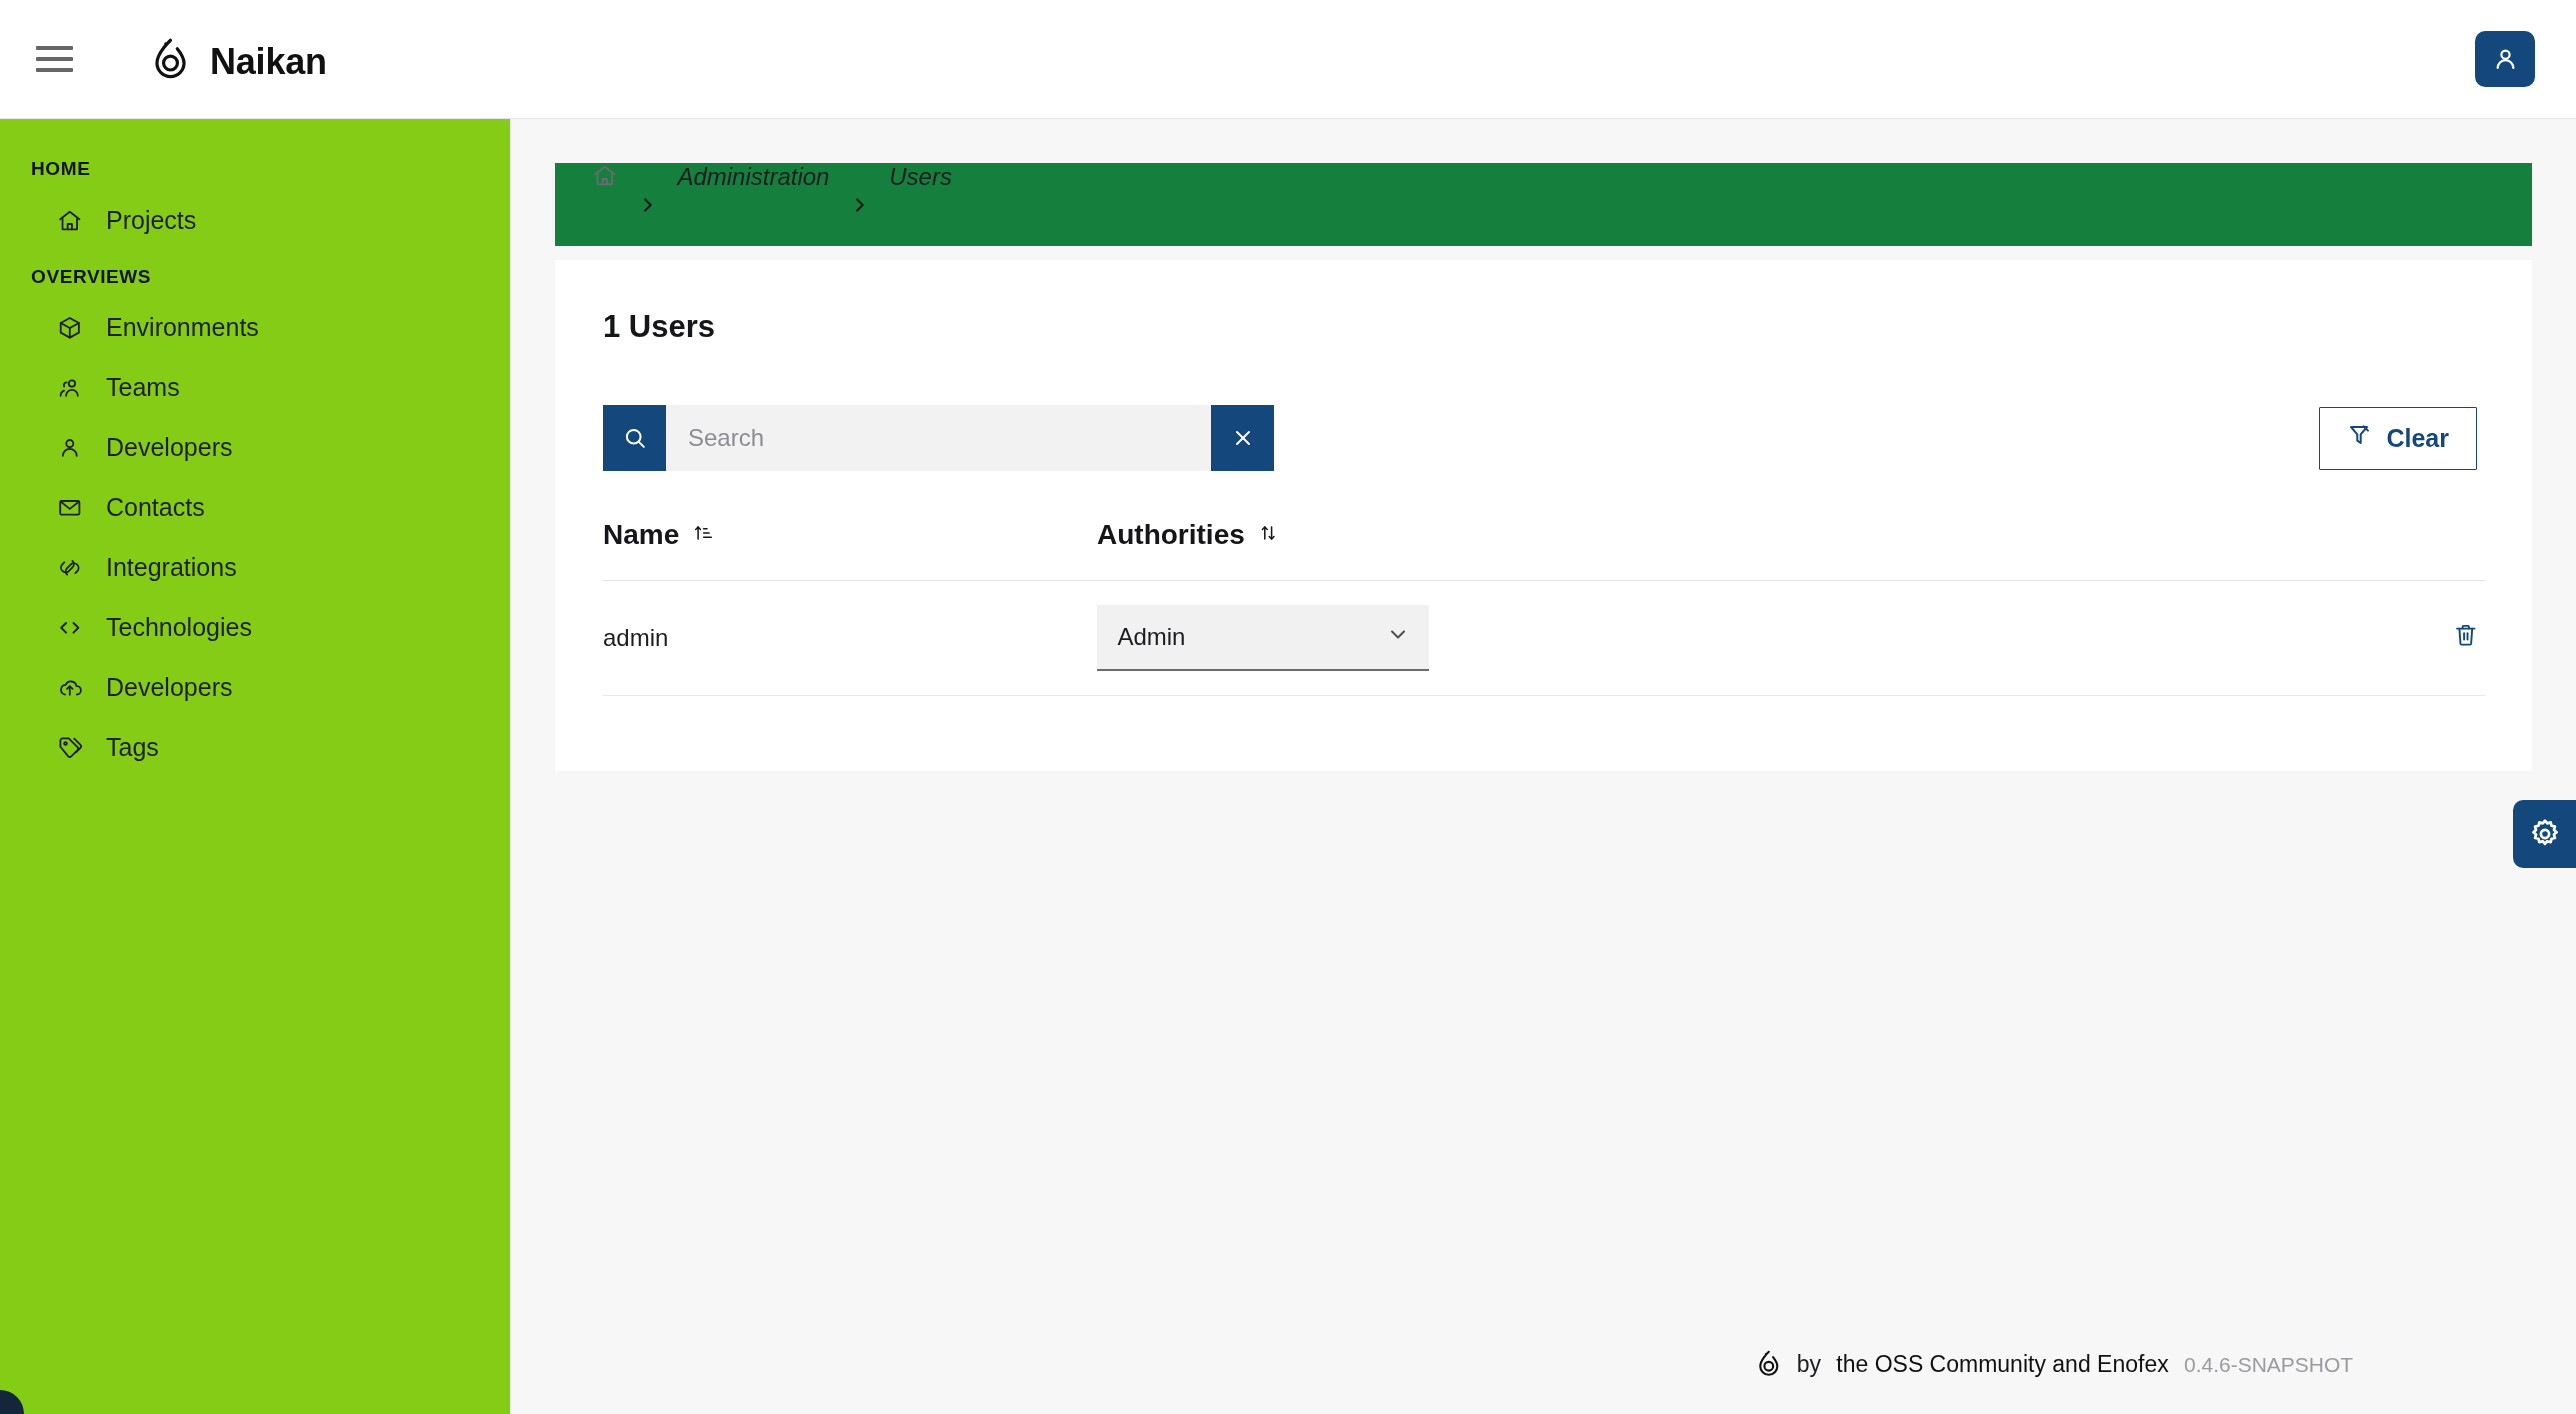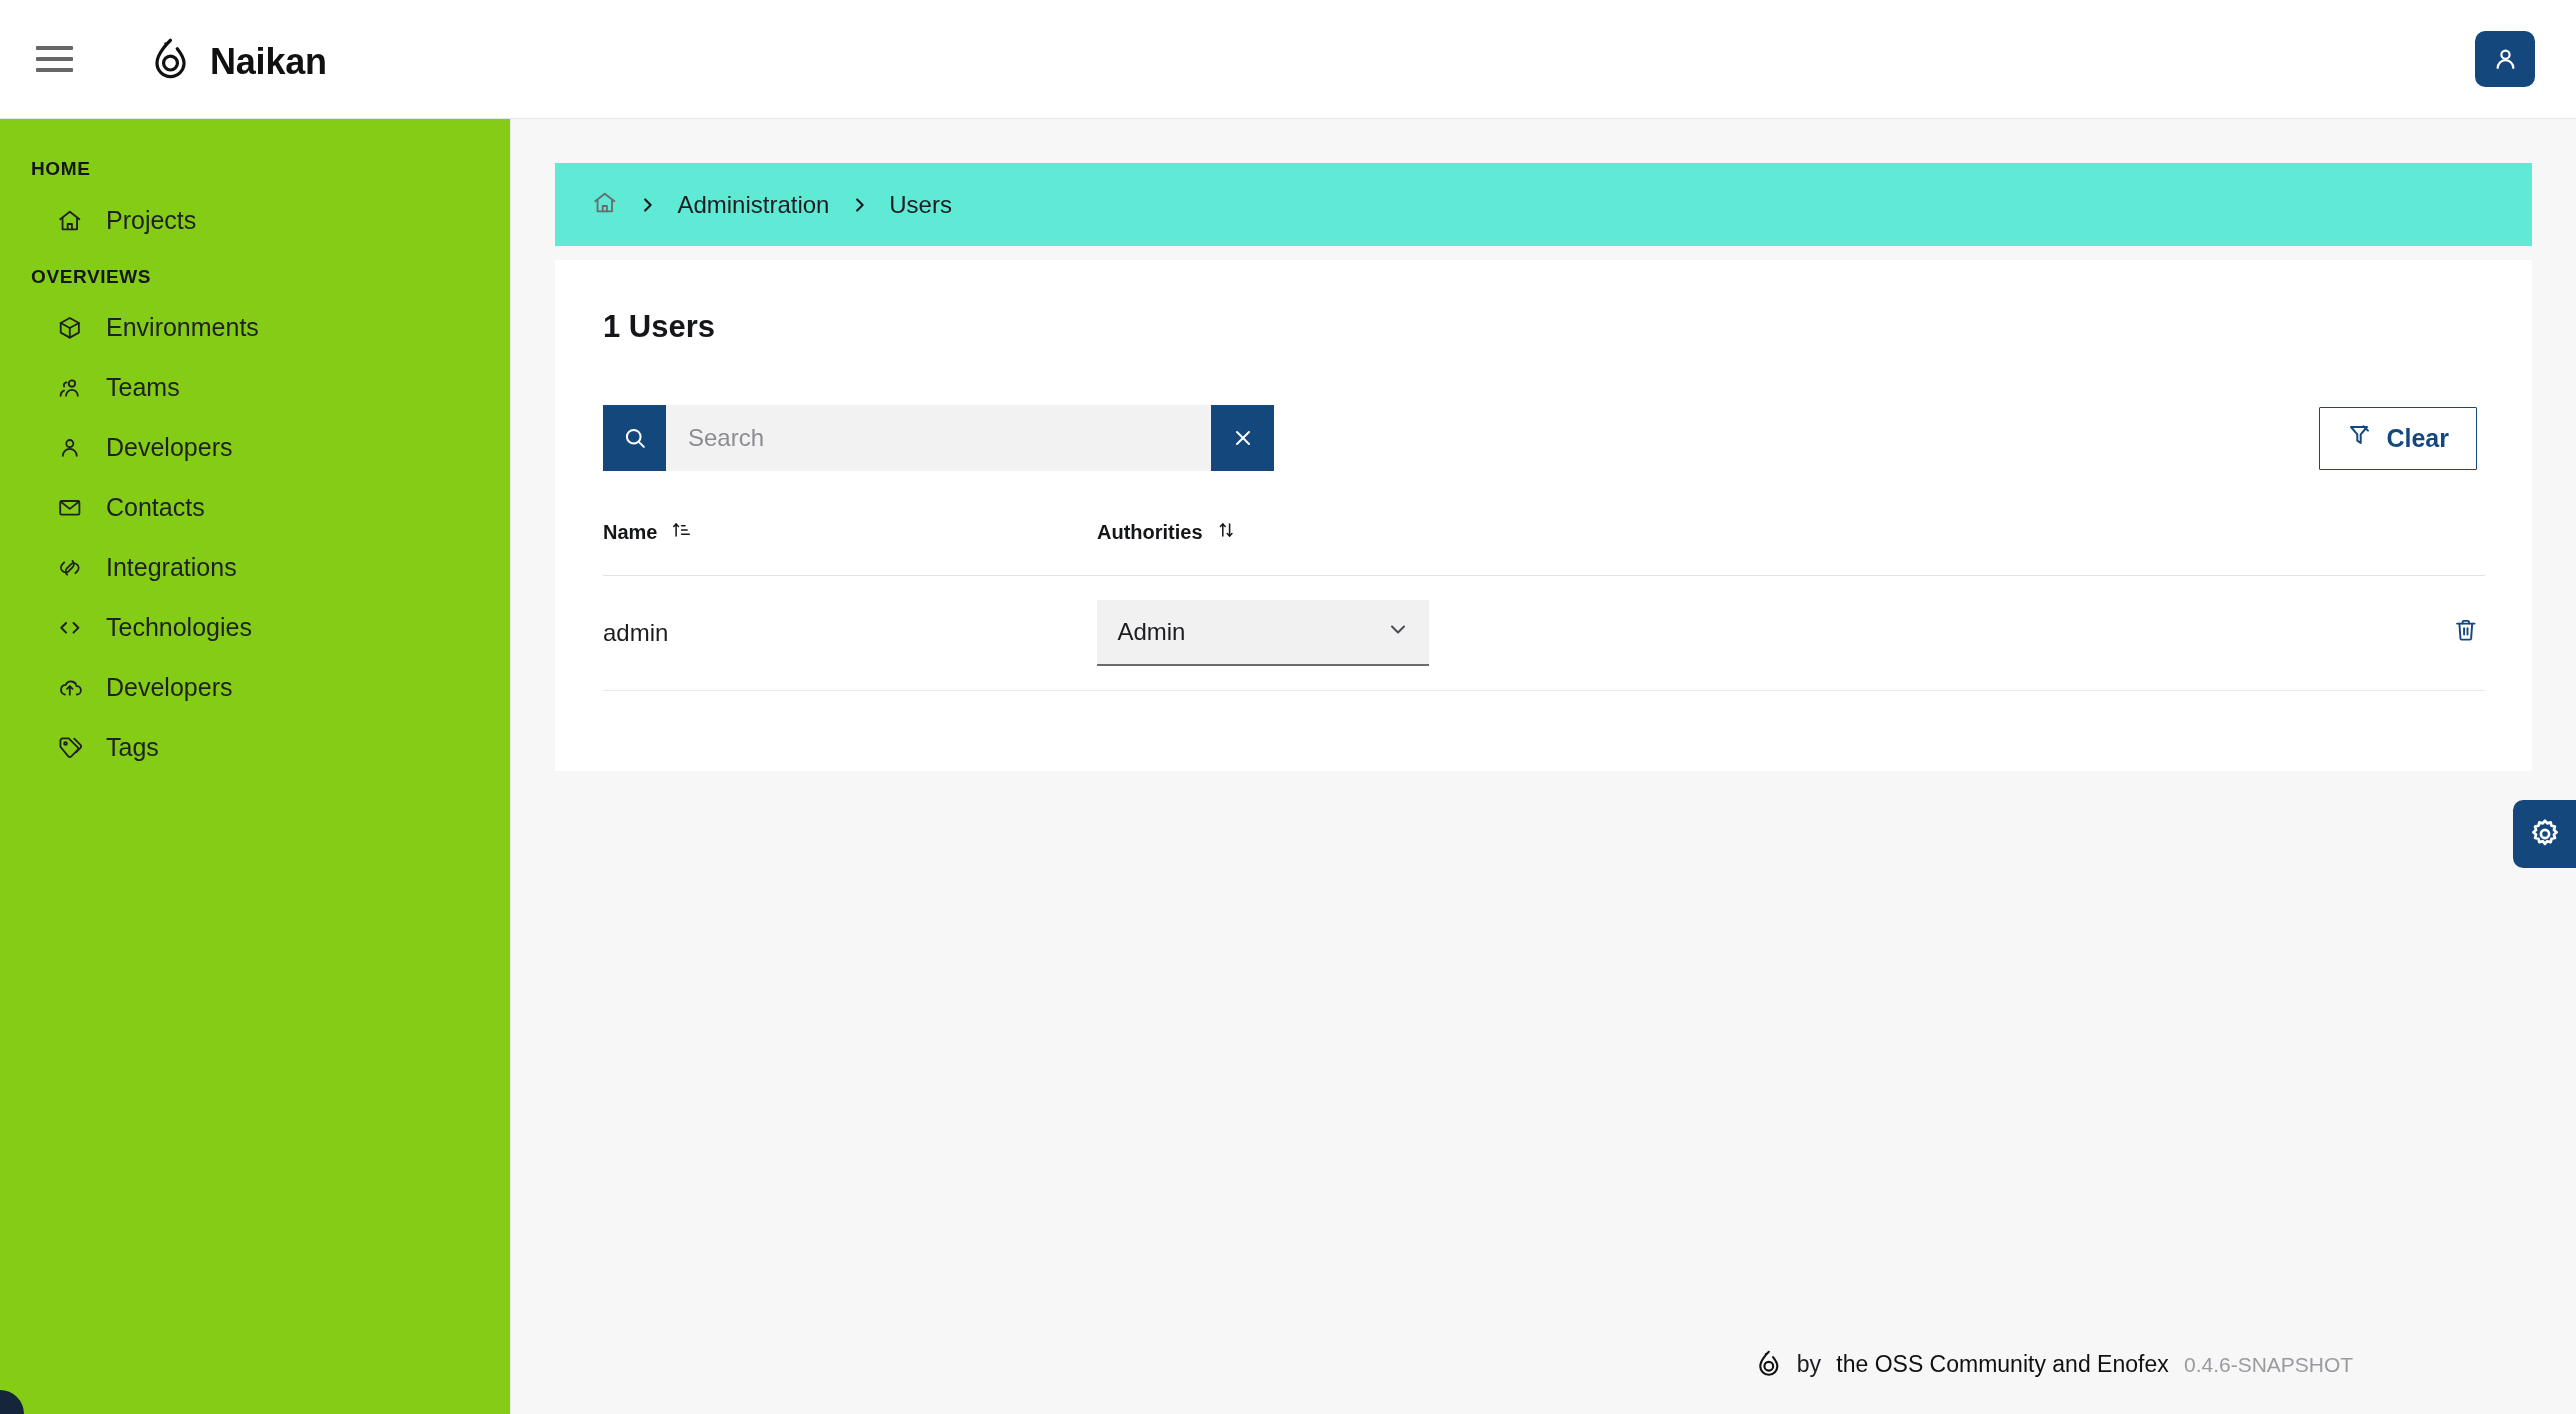--- a/index.html
+++ b/index.html
@@ -59,25 +59,26 @@
   
   .main {
     position: absolute; top: 119px; left: 511px;
     width: 2065px; height: 1295px;
     background: #f7f7f8;
     overflow: hidden;
   }
 
   .crumb-card {
     margin: 44px 44px 0 44px;
-    background: #5eead4;
+    background: #15803d;
     height: 83px;
-    display: flex; align-items: center;
+    display: flex; 
     padding-left: 37px;
     gap: 20.4px;
+    font-style: italic;
   }
   .crumb-link { font-size: 24px; color: #1c1d21; cursor: pointer; }
   .crumb-sep { display: flex; align-items: center; }
 
   .content-card {
     margin: 13.6px 44px 0 44px;
     background: #ffffff;
     padding: 41px 0 0 0;
     min-height: 511px;
   }
@@ -111,21 +112,21 @@
     display: flex; align-items: center; gap: 15.3px;
     height: 63px; padding: 0 27px;
     border: 1.7px solid #14487d; border-radius: 1px;
     background: #ffffff; color: #14487d;
     font-size: 25px; font-weight: 700; cursor: pointer;
     font-family: "Liberation Sans", sans-serif;
   }
 
   table.users { width: calc(100% - 95px); margin: 48px 48px 0 48px; border-collapse: collapse; }
   table.users th {
-    text-align: left; font-size: 20px; font-weight: 700; color: #15161a;
+    text-align: left; font-size: 28px; font-weight: 700; color: #15161a;
     padding: 0 0 29px 0; border-bottom: 0.9px solid #e3e3e5;
   }
   .th-inner { display: flex; align-items: center; gap: 13.6px; cursor: pointer; }
   table.users td {
     padding: 24px 0; border-bottom: 0.9px solid #e9e9eb;
     font-size: 24px; color: #1c1d21; vertical-align: middle;
   }
   .col-name { width: 494px; }
   .col-auth { width: 596px; }
   .col-actions { text-align: right; }

